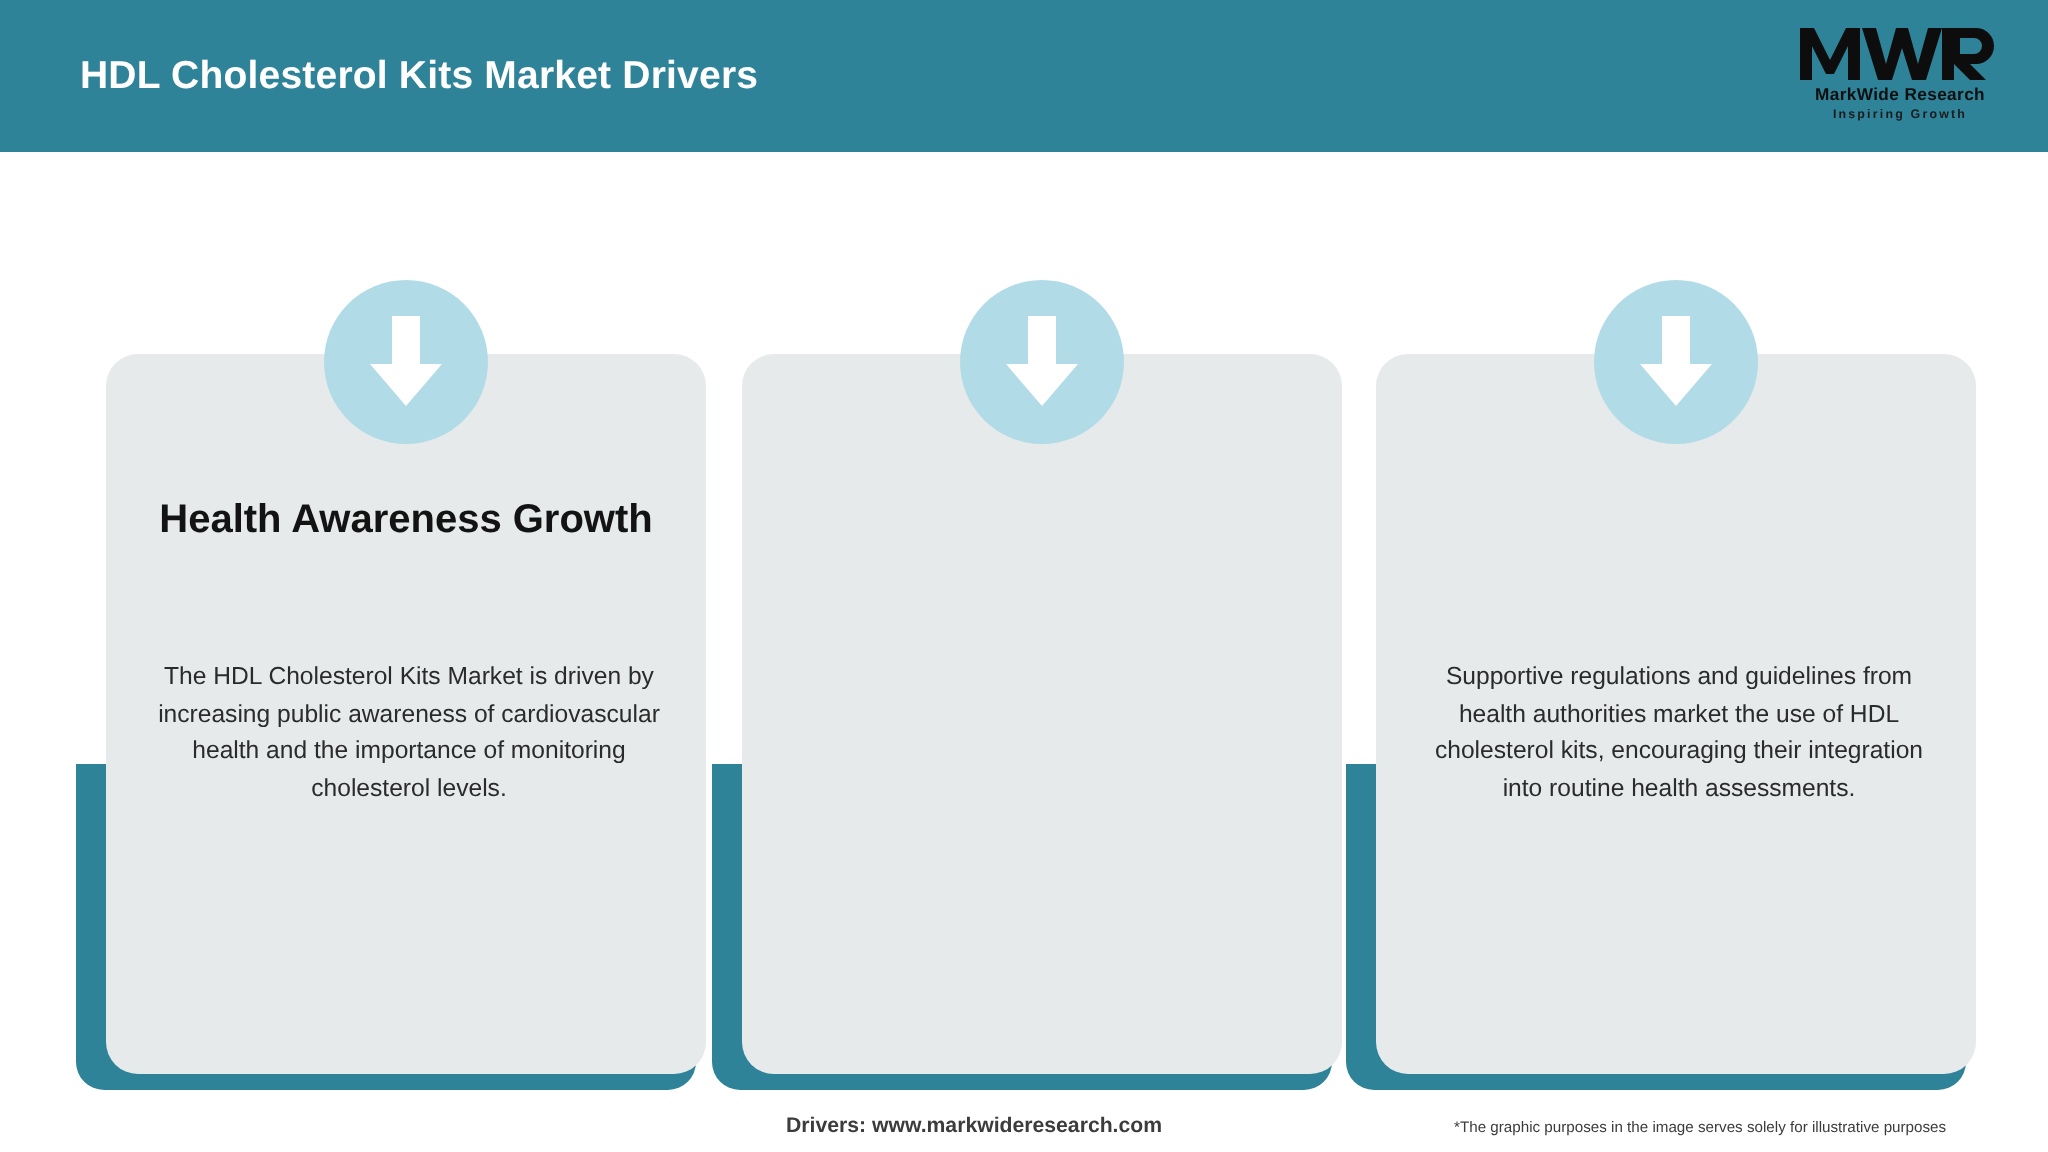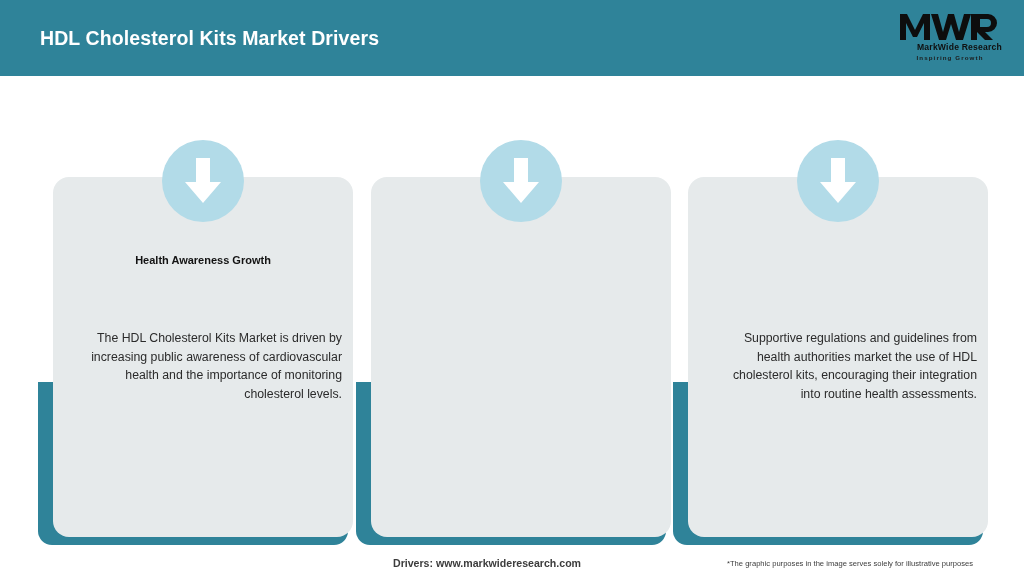--- a/index.html
+++ b/index.html
@@ -59,21 +59,20 @@
     height: 32px;
   }
   .logo-name {
     display: block;
     font-size: 8.6px;
     font-weight: bold;
     color: #0f0f0f;
     letter-spacing: 0.2px;
     line-height: 11px;
     white-space: nowrap;
-    text-align: right;
   }
   .logo-tag {
     display: block;
     font-size: 6.2px;
     font-weight: bold;
     color: #1b1b1b;
     letter-spacing: 1.1px;
     line-height: 9px;
     white-space: nowrap;
   }
@@ -122,35 +121,35 @@
     transform: translate(-50%, -50%);
     display: block;
   }
 
   .card-title {
     position: absolute;
     left: 14px;
     right: 14px;
     top: 74px;
     text-align: center;
-    font-size: 11px;
+    font-size: 20px;
     font-weight: bold;
     color: #131313;
     line-height: 19px;
   }
 
   .card-body {
     position: absolute;
     left: 24px;
-    right: 11px;
+    right: 21px;
     top: 152px;
     font-size: 12.3px;
     color: #2b2b2b;
     line-height: 18.6px;
-    text-align: right;
+    text-align: center;
   }
 
   
   .footer-source {
     position: absolute;
     left: 393px;
     top: 557px;
     font-size: 10.6px;
     font-weight: bold;
     color: #3c3c3c;

